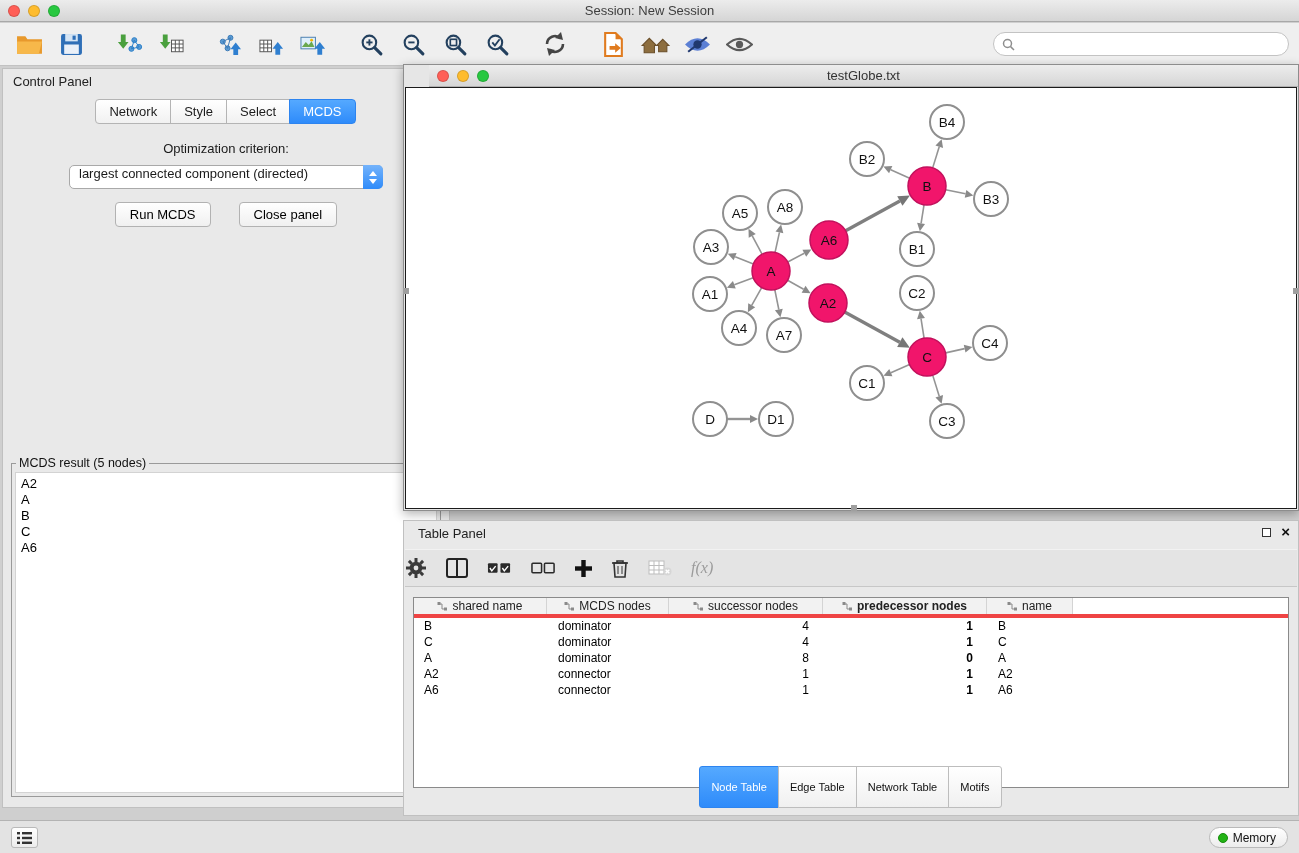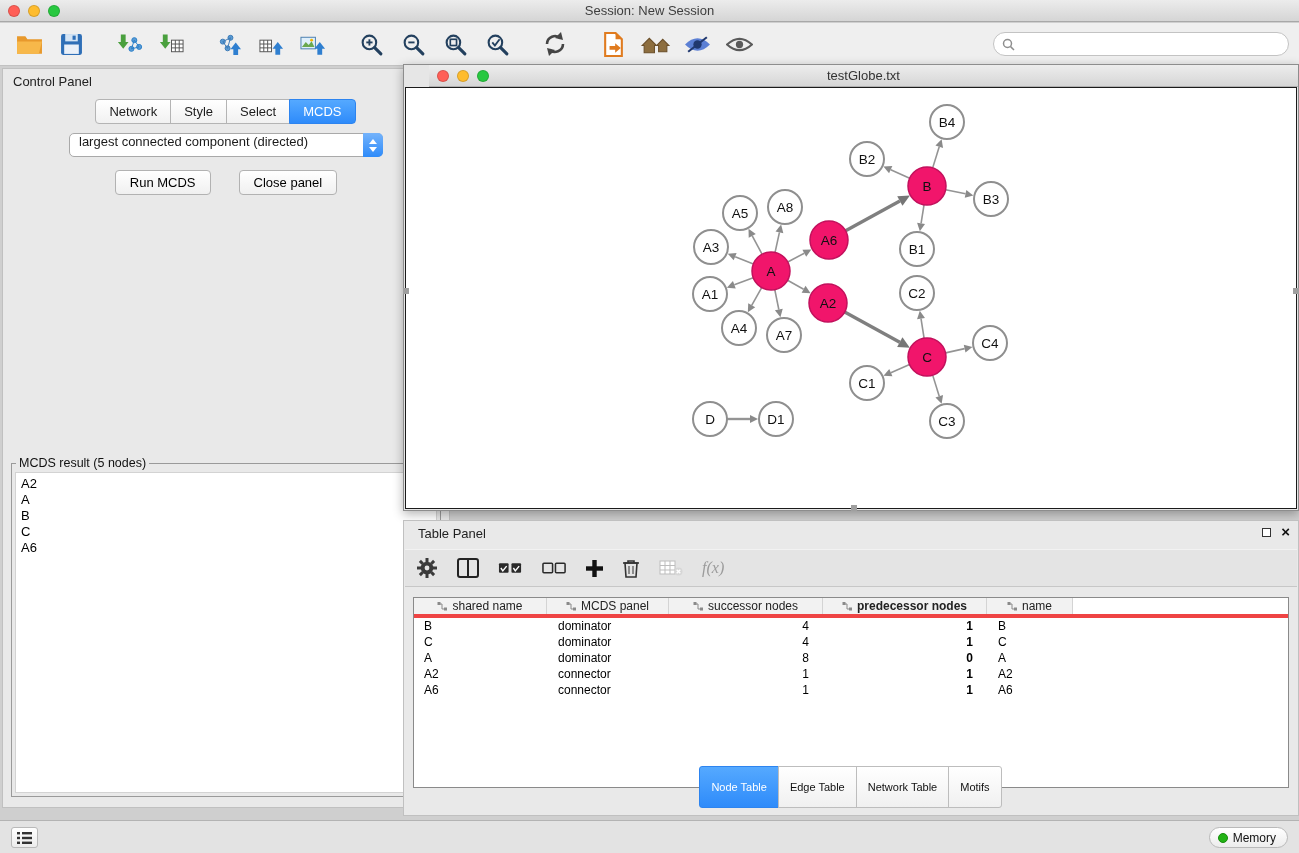--- a/index.html
+++ b/index.html
@@ -53,21 +53,21 @@
   .win-title{position:absolute;left:0;right:0;top:3px;text-align:center;font-size:13px;color:#333;}
   .net-content{position:absolute;top:22px;left:1px;right:1px;bottom:1px;background:#fff;border:1px solid #1b1b1b;overflow:hidden;}
   .net-content svg text{font-family:"Liberation Sans",sans-serif;font-size:13.5px;fill:#111;}
   .rz{position:absolute;width:6px;height:6px;background:#9f9f9f;}
   .rz.left{left:-1px;top:50%;}
   .rz.right{right:-1px;top:50%;}
   .rz.bottom{bottom:-1px;left:50%;}
 
   
   .table-panel{position:absolute;left:403px;top:520px;width:896px;height:296px;background:#e9e9e9;border:1px solid #c0c0c0;}
-  .tp-toolbar{position:absolute;top:28px;left:1px;right:1px;height:38px;background:#e4e4e4;border-top:1px solid #f2f2f2;border-bottom:1px solid #c7c7c7;display:flex;align-items:center;padding-left:11px;gap:19px;}
+  .tp-toolbar{position:absolute;top:28px;left:1px;right:1px;height:38px;background:#e4e4e4;border-top:1px solid #f2f2f2;border-bottom:1px solid #c7c7c7;display:flex;align-items:center;padding-left:0;gap:19px;}
   .tpbtn{background:none;border:none;display:flex;align-items:center;justify-content:center;cursor:pointer;height:30px;}
   .fx{font-family:"Liberation Serif",serif;font-style:italic;font-size:16px;color:#9b9b9b;}
   .tp-table{position:absolute;top:76px;left:9px;right:9px;height:191px;background:#fff;border:1px solid #8a8a8a;overflow:hidden;}
   .thead{display:flex;height:20px;border-bottom:4px solid #ef4444;}
   .th{display:flex;align-items:center;justify-content:center;gap:4px;font-size:12px;color:#222;background:#f2f2f2;border-right:1px solid #d4d4d4;cursor:pointer;}
   .th-fill{flex:1;background:#fff;}
   .c0{width:133px;} .c1{width:122px;} .c2{width:154px;} .c3{width:164px;font-weight:bold;} .c4{width:86px;}
   .tr{display:flex;height:16px;align-items:center;cursor:default;}
   .td{font-size:12px;color:#000;white-space:nowrap;overflow:hidden;}
   .td.c0{padding-left:10px;} .td.c1{padding-left:11px;}
@@ -255,20 +255,21 @@
       <span class="float-ic"></span>
       <span class="close-ic">×</span>
     </span>
   </div>
   <div class="cp-tabs">
       <div class="cp-tab">Network</div>
       <div class="cp-tab">Style</div>
       <div class="cp-tab">Select</div>
       <div class="cp-tab active">MCDS</div>
     </div>
+  <div class="opt-label">Optimization criterion:</div>
   <div class="criterion">
     <span>largest connected component (directed)</span>
     <span class="stepper">
         <span class="tri-up"></span>
         <span class="tri-dn"></span>
       </span>
   </div>
   <div class="cp-buttons">
     <button class="btn">Run MCDS</button>
     <button class="btn">Close panel</button>
@@ -500,21 +501,21 @@
             <rect x="7" y="6.5" width="3" height="3" fill="#8a8a8a"></rect>
           </svg>
           <span>shared name</span>
         </div>
         <div class="th c1">
           <svg width="11" height="11" viewBox="0 0 11 11">
             <path d="M2 3h3v5h3" fill="none" stroke="#8a8a8a"></path>
             <rect x="0.5" y="1" width="3" height="3" fill="#8a8a8a"></rect>
             <rect x="7" y="6.5" width="3" height="3" fill="#8a8a8a"></rect>
           </svg>
-          <span>MCDS panel</span>
+          <span>MCDS nodes</span>
         </div>
         <div class="th c2">
           <svg width="11" height="11" viewBox="0 0 11 11">
             <path d="M2 3h3v5h3" fill="none" stroke="#8a8a8a"></path>
             <rect x="0.5" y="1" width="3" height="3" fill="#8a8a8a"></rect>
             <rect x="7" y="6.5" width="3" height="3" fill="#8a8a8a"></rect>
           </svg>
           <span>successor nodes</span>
         </div>
         <div class="th c3">

